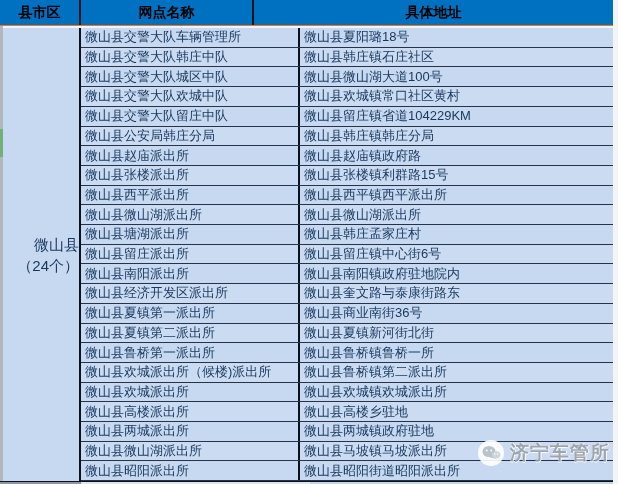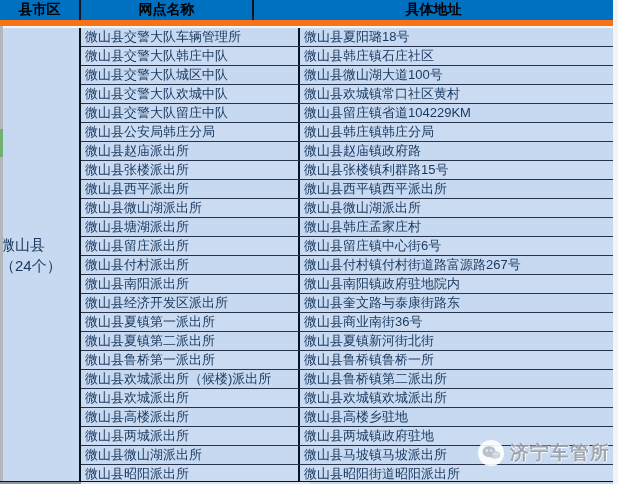--- a/index.html
+++ b/index.html
@@ -5,41 +5,41 @@
   html,body{margin:0;padding:0;}
   body{
     font-family:"Liberation Sans","DejaVu Sans",sans-serif;
     width:618px;height:484px;overflow:hidden;background:#f2f4f6;
   }
   .stage{position:relative;width:618px;height:484px;}
 
   
   .table-header{
     position:absolute;top:0;left:0;width:613px;height:26px;
-    background:#0070C0;display:flex;border-bottom:6px solid #f97316;
+    background:#0070C0;display:flex;border-bottom:1px solid #f97316;
     box-sizing:border-box;
   }
   .th{
     color:#000;font-size:14px;font-weight:600;
     display:flex;align-items:center;justify-content:center;
     box-sizing:border-box;
   }
   .th-region{width:81px;border-right:2px solid #0c1320;}
   .th-name{width:173px;border-right:2px solid #0c1320;}
   .th-addr{flex:1;border-radius:6px;}
 
   
   .table-body{
     position:absolute;top:28px;left:0;width:613px;height:453px;
     display:flex;box-sizing:border-box;background:#C7D9F0;
   }
   .region-cell{
     width:81px;border-right:2px solid #0c1320;box-sizing:border-box;
     background:#C7D9F0;display:flex;flex-direction:column;
-    align-items:flex-start;justify-content:center;
+    align-items:flex-end;justify-content:center;
     color:#17375E;font-size:15px;line-height:21px;
   }
   .rows{flex:1;display:flex;flex-direction:column;}
   .row{
     flex:1;display:flex;box-sizing:border-box;
     border-bottom:1px solid #26334a;background:#C7D9F0;
   }
   .row:nth-child(even){background:#CBDCF2;}
   .cell{
     color:#17375E;font-size:13px;line-height:18px;
@@ -154,24 +154,20 @@
     <div class="row">
       <div class="cell cell-name">微山县塘湖派出所</div>
       <div class="cell cell-addr">微山县韩庄孟家庄村</div>
     </div>
 
     <div class="row">
       <div class="cell cell-name">微山县留庄派出所</div>
       <div class="cell cell-addr">微山县留庄镇中心街6号</div>
     </div>
 
-    <div class="row">
-      <div class="cell cell-name">微山县付村派出所</div>
-      <div class="cell cell-addr">微山县付村镇付村街道路富源路267号</div>
-    </div>
 
     <div class="row">
       <div class="cell cell-name">微山县南阳派出所</div>
       <div class="cell cell-addr">微山县南阳镇政府驻地院内</div>
     </div>
 
     <div class="row">
       <div class="cell cell-name">微山县经济开发区派出所</div>
       <div class="cell cell-addr">微山县奎文路与泰康街路东</div>
     </div>

